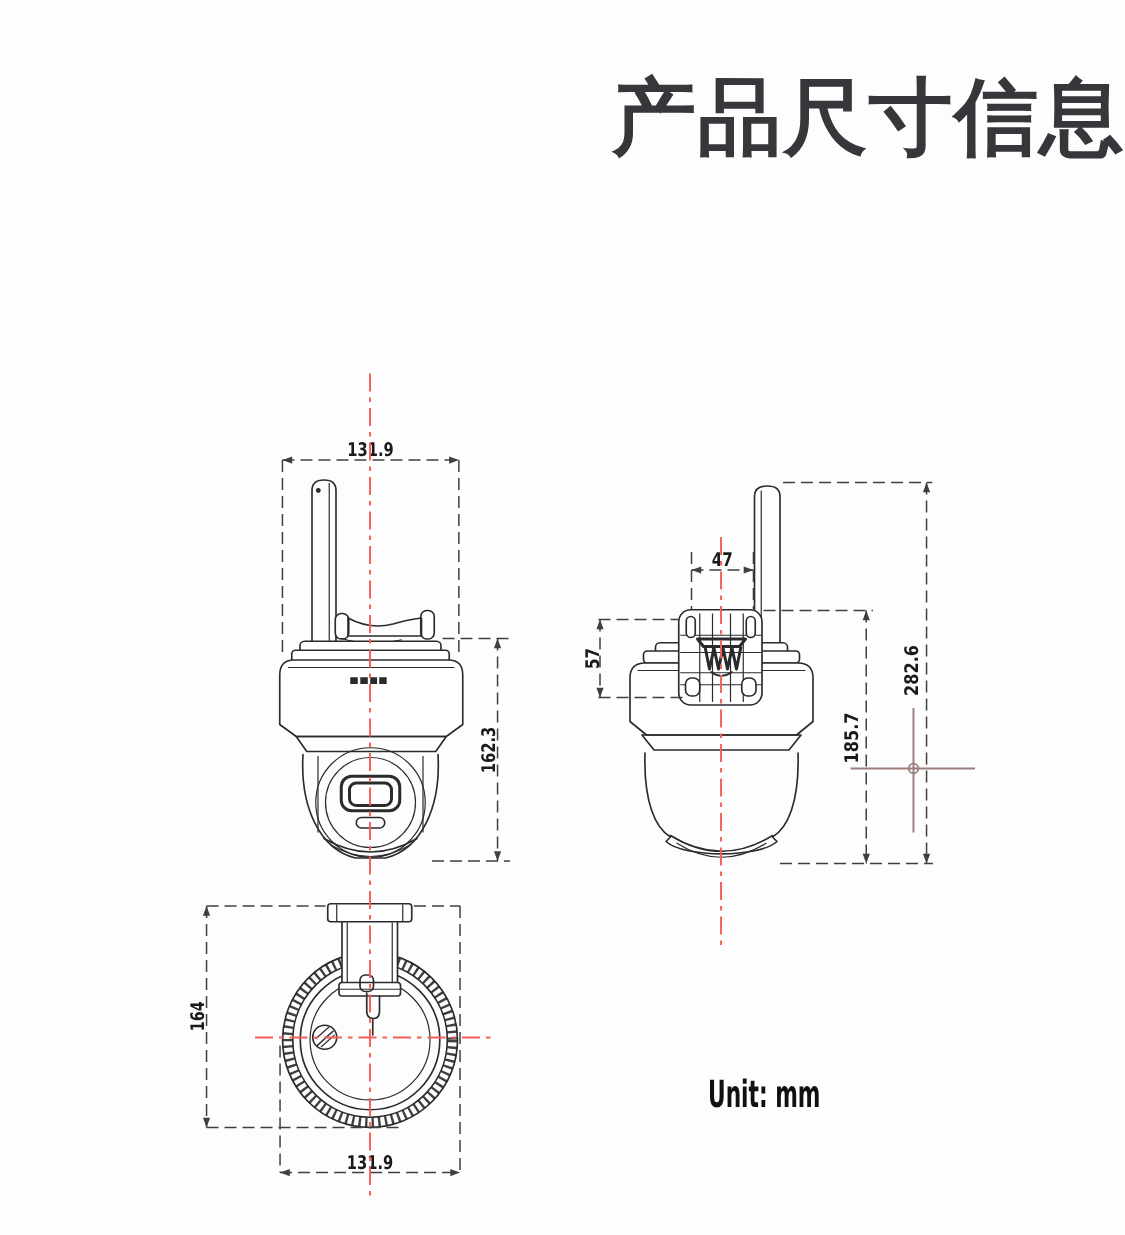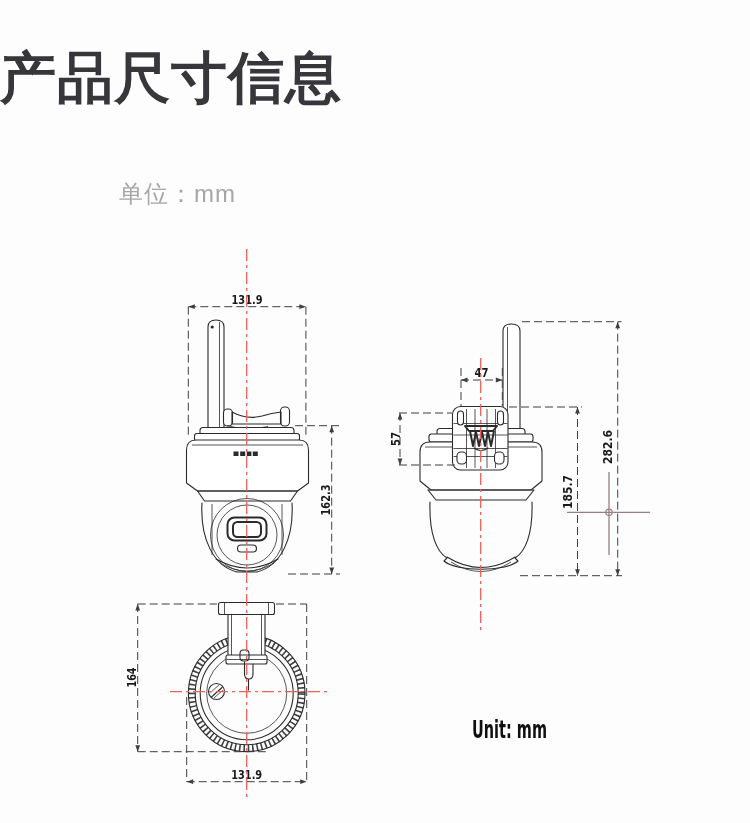--- a/index.html
+++ b/index.html
@@ -3,21 +3,21 @@
 <meta charset="utf-8">
 <style>
   :root{
     --ink:#2b2b2b; --dim:#3f3f3f; --centerline:#f2605a; --datum:#9c7d7d;
     --title:#36363b; --muted:#a6a6a6; --note:#101010; --background:#fdfdfd;
   }
   html,body{margin:0;padding:0;}
   body{width:750px;height:823px;background:var(--background);
        font-family:"Liberation Sans","DejaVu Sans",sans-serif;overflow:hidden;}
   .page{position:relative;width:750px;height:823px;}
-  .title{position:absolute;top:50px;left:0;width:750px;text-align:left;
+  .title{position:absolute;top:50px;left:0;width:750px;text-align:right;
          font-size:56px;font-weight:700;color:var(--title);letter-spacing:1px;line-height:1;}
   .unit-label{position:absolute;top:178px;left:119px;font-size:24px;color:var(--muted);letter-spacing:1px;}
   svg{position:absolute;top:0;left:0;}
   .ink{stroke:var(--ink);fill:none;stroke-width:1.1;stroke-linejoin:round;stroke-linecap:round;}
   .ink-thin{stroke:var(--ink);fill:none;stroke-width:0.8;stroke-linejoin:round;}
   .ink-bold{stroke:var(--ink);fill:none;stroke-width:2;stroke-linejoin:round;}
   .wfill{fill:#fff;}
   .inkfill{fill:var(--ink);stroke:none;}
   .dimln{stroke:var(--dim);fill:none;stroke-width:1;stroke-dasharray:8 4;}
   .arrow{fill:var(--dim);stroke:none;}
@@ -25,21 +25,20 @@
   .datum{stroke:var(--datum);fill:none;stroke-width:1.3;}
   .datumfill{fill:none;stroke:var(--datum);stroke-width:1.2;}
   .dimtext{font-family:"DejaVu Sans",sans-serif;font-size:12.5px;font-weight:700;fill:#1a1a1a;}
   .unitnote{font-family:"DejaVu Sans",sans-serif;font-size:25px;font-weight:700;fill:var(--note);}
 </style>
 </head>
 <body>
 
 <div class="page">
   <div class="title">产品尺寸信息</div>
-  <div class="unit-label">单位：mm</div>
 
   <svg width="750" height="823" viewBox="0 0 750 823">
     <defs>
       <pattern id="hatch" width="4.5" height="4.5" patternUnits="userSpaceOnUse" patternTransform="rotate(55)">
         <line x1="0" y1="0" x2="0" y2="4.5" stroke="#2b2b2b" stroke-width="1.4"></line>
       </pattern>
       <path id="ah" d="M0,0 L6.5,-2.4 L6.5,2.4 Z"></path>
     </defs>
 
     <g>

